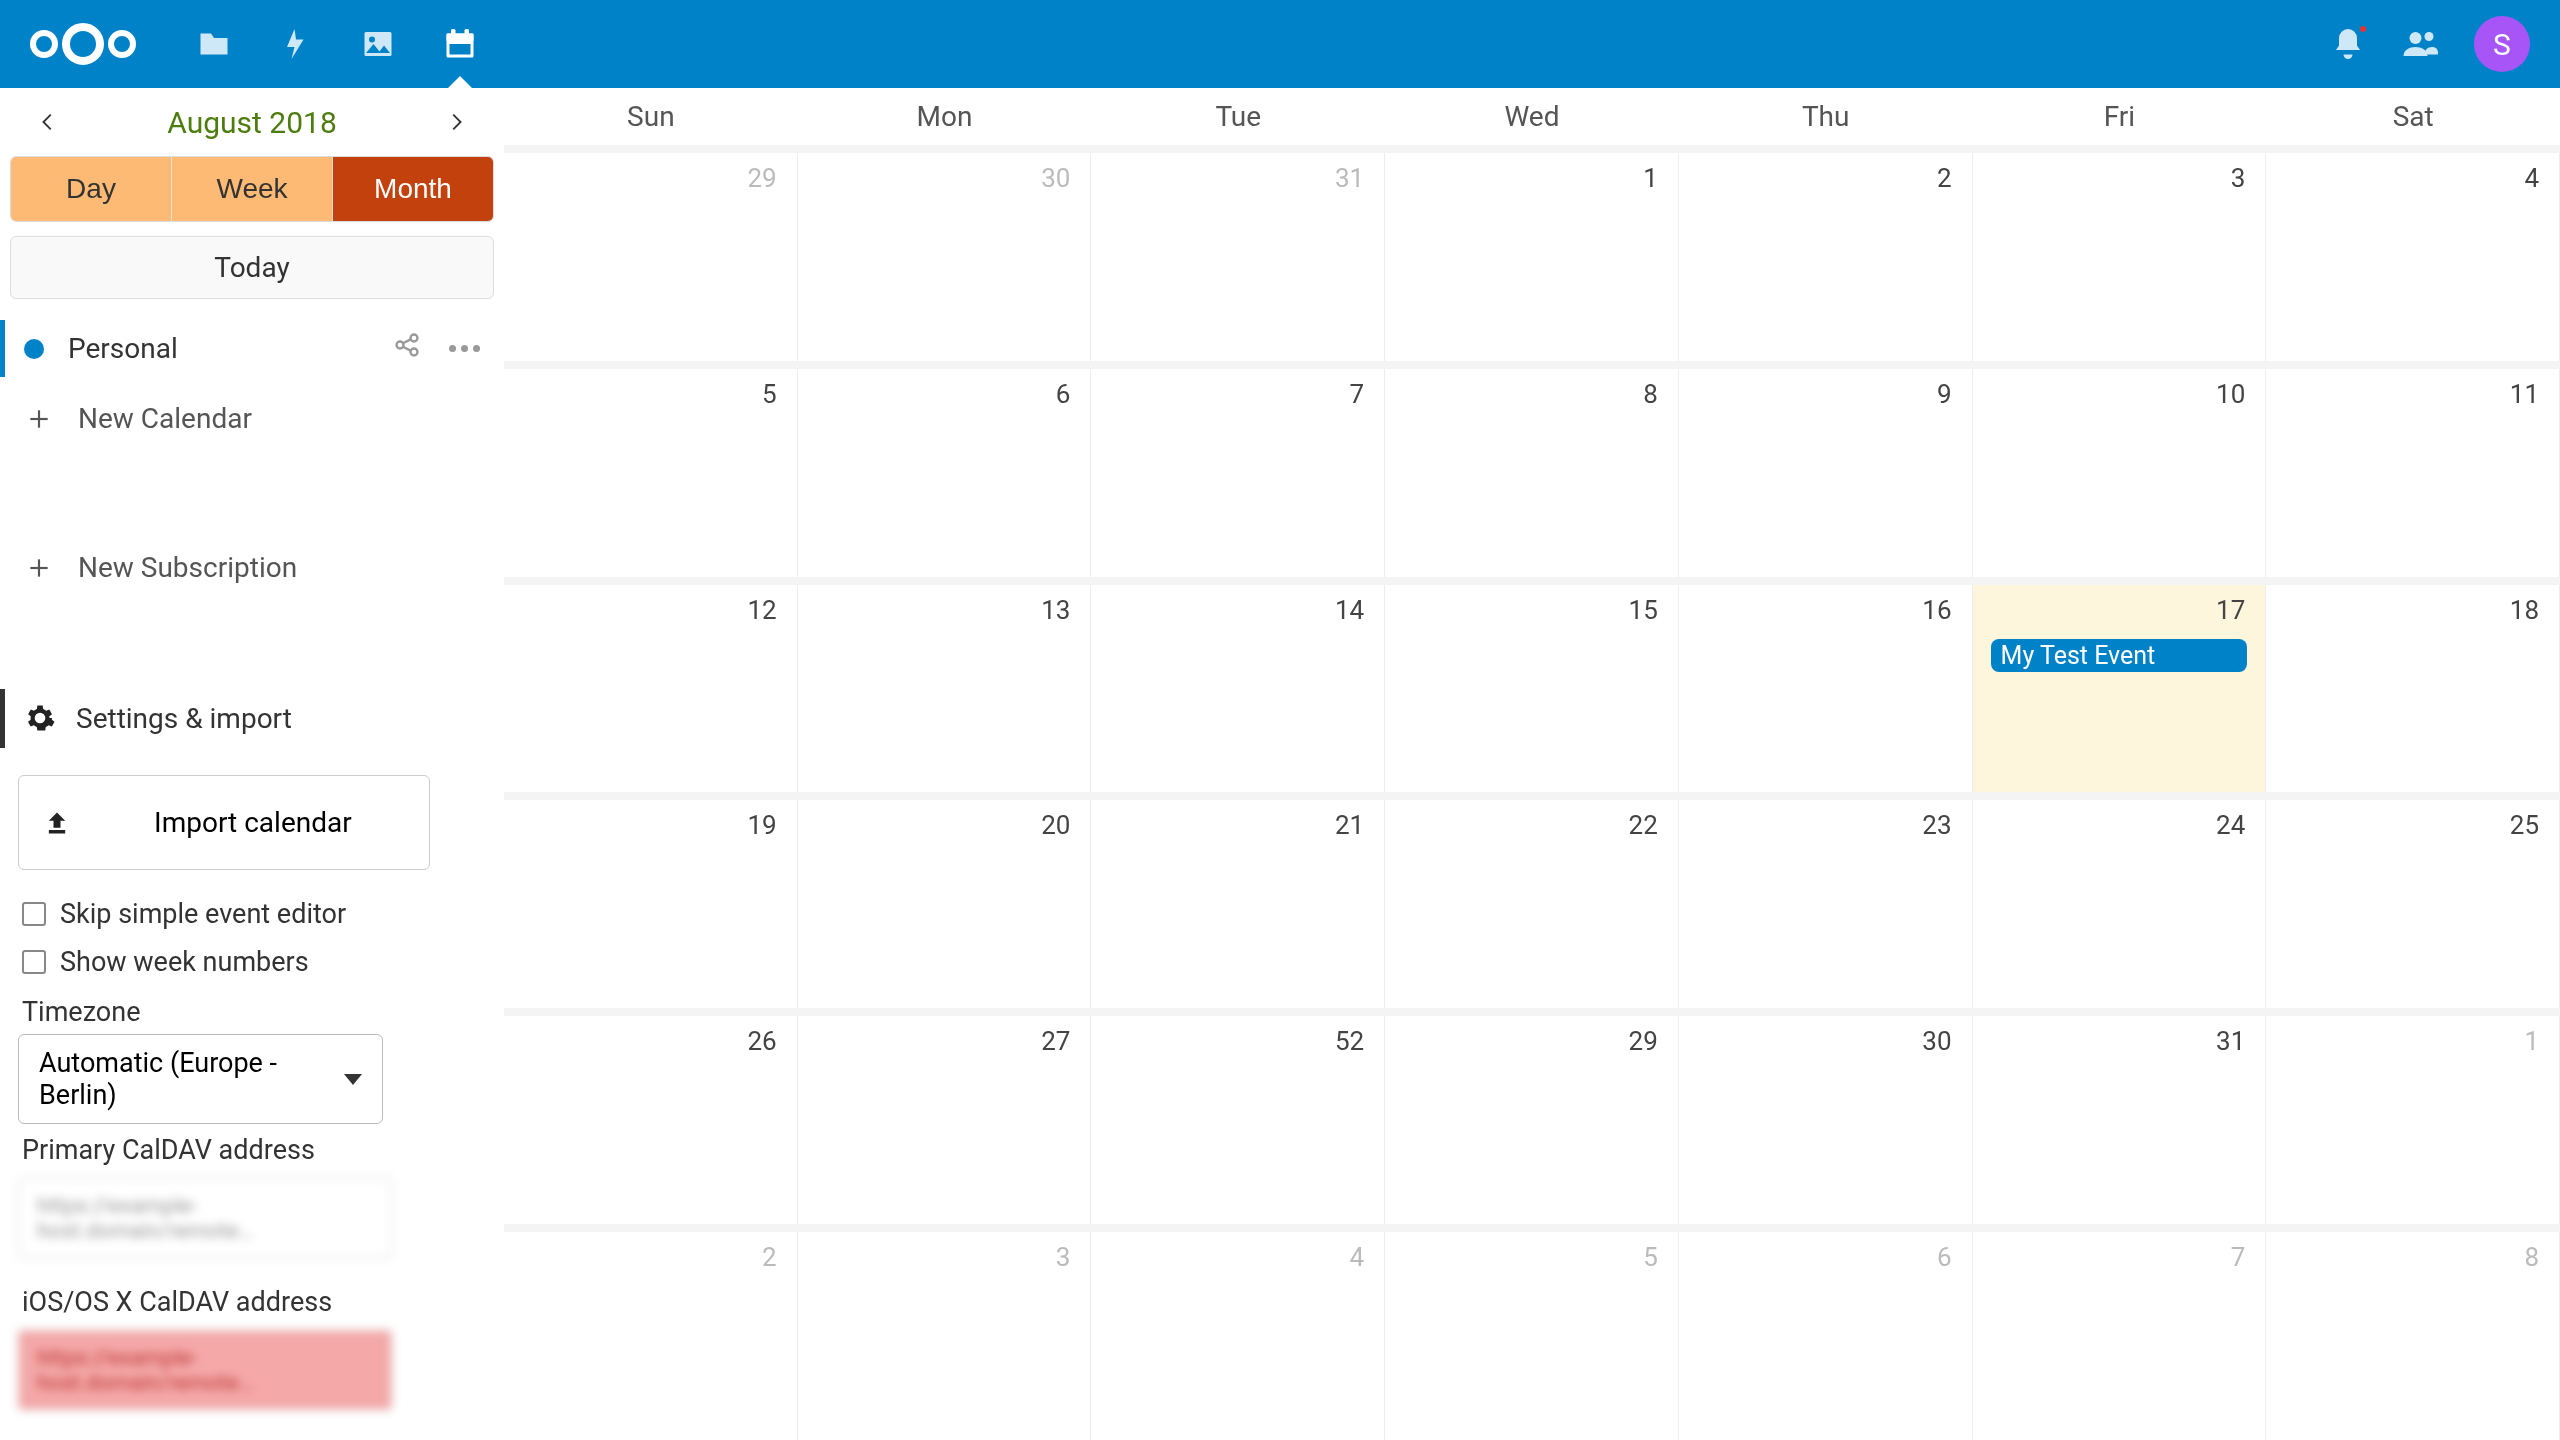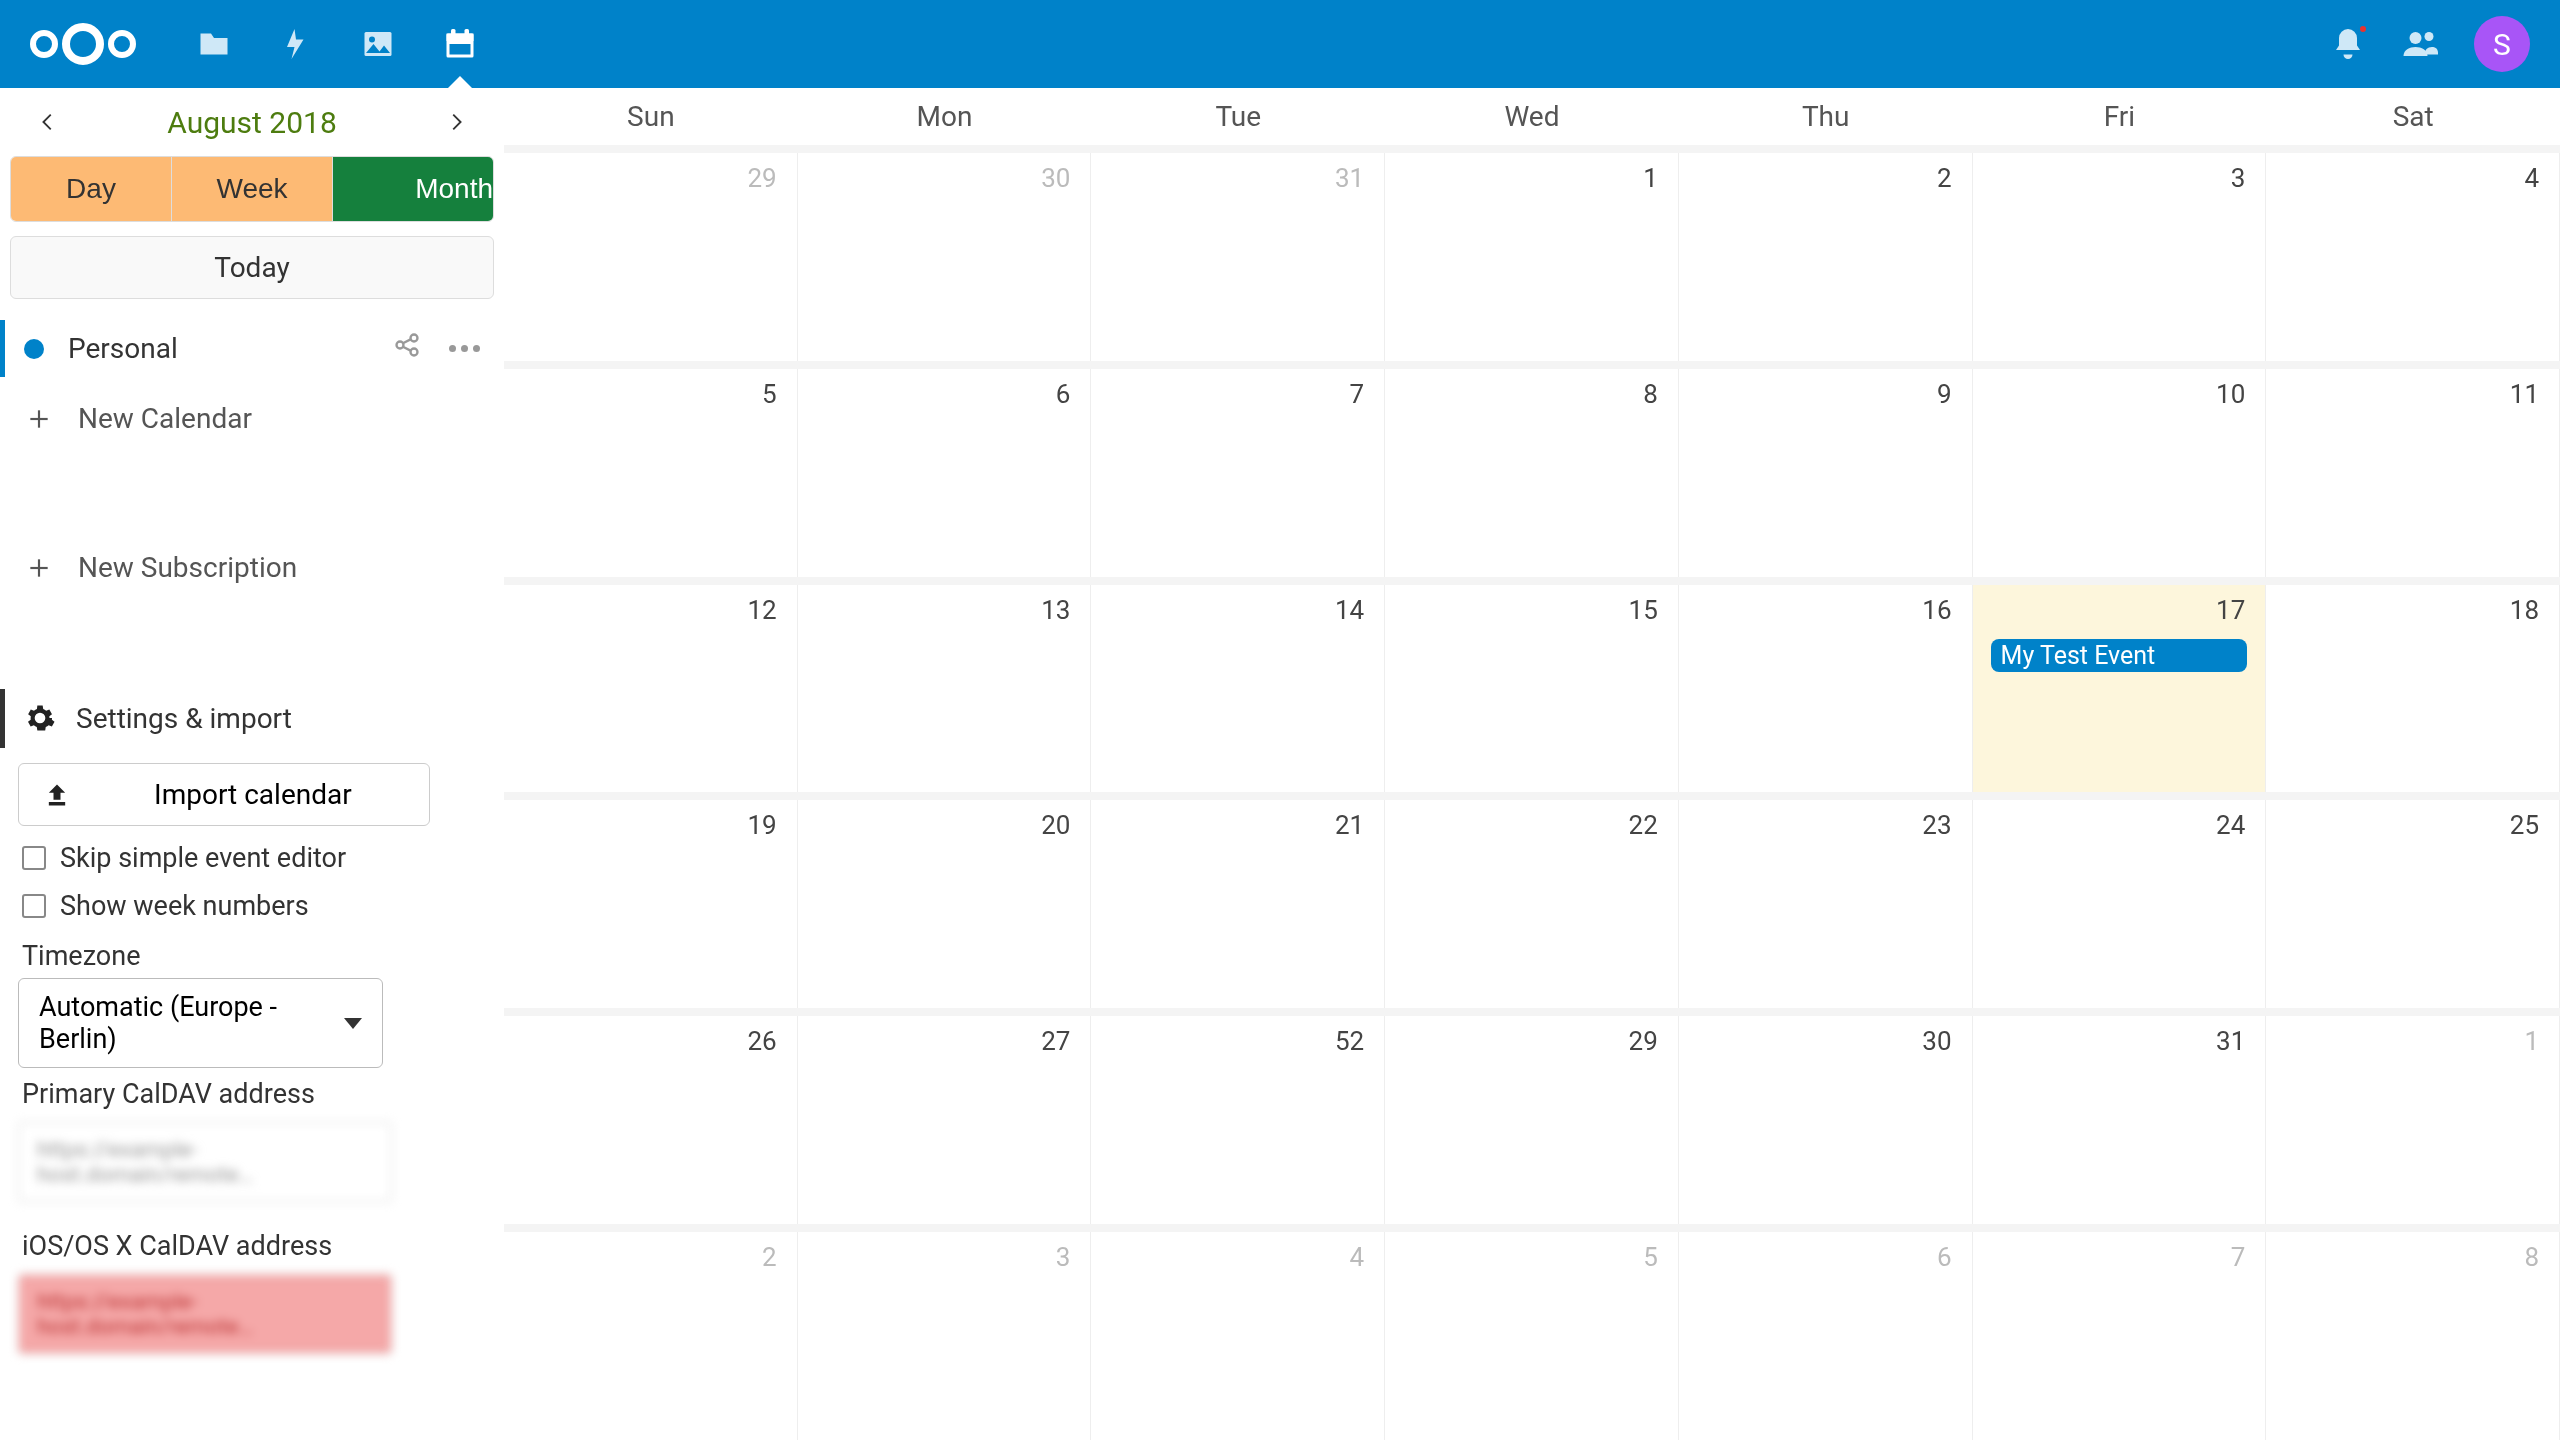--- a/index.html
+++ b/index.html
@@ -24,21 +24,21 @@
   
   .sidebar { width: 504px; background: #fff; padding: 0; display:flex; flex-direction:column; border-right: none;}
   .month-nav { display: flex; align-items: center; justify-content: space-between; padding: 14px 28px; }
   .month-nav .chev { width: 40px; height: 40px; display:flex; align-items:center; justify-content:center; cursor:pointer; color:#333;}
   .month-nav .chev svg { width:22px; height:22px; stroke:#333; stroke-width:2; fill:none;}
   .month-title { font-size: 30px; color: #4d7c0f; }
 
   .view-toggle { display: flex; margin: 0 10px; border:1px solid #ddd; border-radius:6px; overflow:hidden;}
   .view-toggle button { flex:1; padding: 16px 0; font-size: 28px; background:#fdba74; border:none; cursor:pointer; color:#333; border-right:1px solid #ddd;}
   .view-toggle button:last-child{border-right:none;}
-  .view-toggle button.active { background:#15803d; color:#fff;text-align:right;}
+  .view-toggle button.active { background:#c2410c; color:#fff;}
 
   .today-btn { margin: 14px 10px; padding: 14px 0; text-align:center; font-size:28px; background:#f9f9f9; border:1px solid #ddd; border-radius:6px; cursor:pointer; color:#333;}
 
   .side-item { display:flex; align-items:center; padding: 18px 24px; gap: 24px; font-size: 28px; color:#555; cursor:pointer;}
   .side-item .plus { width:30px; height:30px; display:flex; align-items:center; justify-content:center; color:#555;}
   .side-item.calendar-item { justify-content: space-between; position:relative; }
   .side-item.calendar-item::before { content:''; position:absolute; left:0; top:10%; bottom:10%; width:5px; background:#0082c9;}
   .cal-left { display:flex; align-items:center; gap:24px;}
   .cal-dot { width:20px; height:20px; border-radius:50%; background:#0082c9;}
   .cal-actions { display:flex; align-items:center; gap:28px; color:#999;}
@@ -46,21 +46,21 @@
   .more-dots { display:flex; gap:5px;}
   .more-dots span{width:7px;height:7px;border-radius:50%;background:#999;}
 
   .spacer-gap { height: 80px; }
 
   .settings-header { display:flex; align-items:flex-start; gap:20px; padding: 20px 24px; font-size:28px; color:#333; position:relative; cursor:pointer;}
   .settings-header::before { content:''; position:absolute; left:0; top:10%; bottom:10%; width:5px; background:#333;}
   .gear { width:32px; height:32px;}
 
   .settings-body { padding: 0 18px; }
-  .import-btn { display:flex; align-items:center; gap:30px; justify-content:flex-start; padding: 14px 24px; border:1px solid #ccc; border-radius:6px; margin: 8px 0; font-size:28px; background:#fff; cursor:pointer; width:88%;}
+  .import-btn { display:flex; align-items:center; gap:30px; justify-content:flex-start; padding: 30px 24px; border:1px solid #ccc; border-radius:6px; margin: 20px 0; font-size:28px; background:#fff; cursor:pointer; width:88%;}
   .import-btn .upload-ico{width:28px;height:28px;}
   .import-label { flex:1; text-align:center;}
   .check-row { display:flex; align-items:center; gap:14px; padding: 8px 4px; font-size:27px; color:#333;}
   .check-row .box { width:24px; height:24px; border:2px solid #888; border-radius:3px;}
   .label-row { font-size:27px; color:#333; padding: 10px 4px 6px;}
   .tz-select { display:flex; align-items:center; justify-content:space-between; padding: 12px 20px; border:1px solid #bbb; border-radius:6px; font-size:27px; width:78%; cursor:pointer;}
   .tz-select .caret { width:0;height:0;border-left:9px solid transparent;border-right:9px solid transparent;border-top:11px solid #333;}
   .addr-box { margin: 6px 0 18px; padding: 14px 18px; border:1px solid #ccc; border-radius:4px; width:80%; font-size:22px; color:#999; filter: blur(5px); user-select:none;}
   .addr-box.red { background:#f5a8a8; color:#b33;}
 

